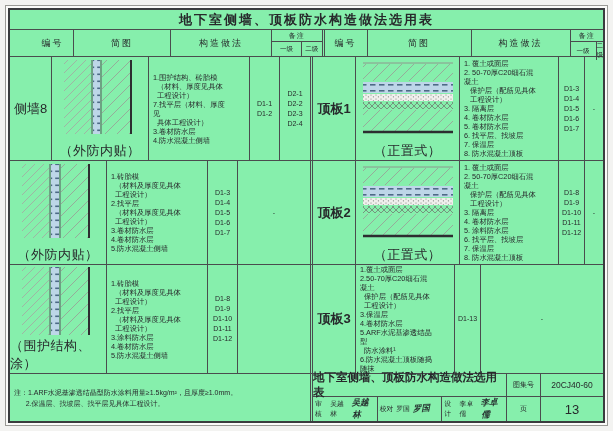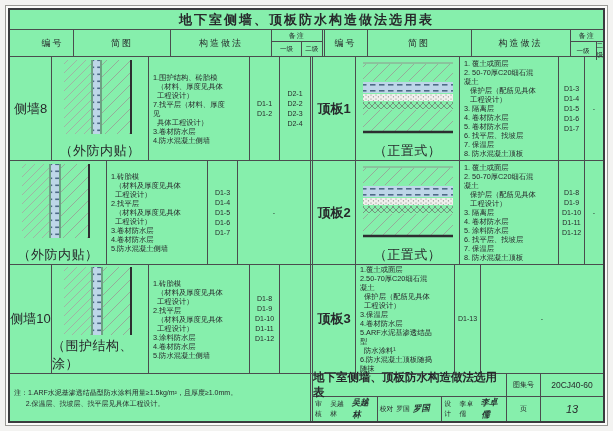--- a/index.html
+++ b/index.html
@@ -71,21 +71,21 @@
   .tb-top { height: 23px; display: flex; border-bottom: 1px solid #4a4c4e; }
   .tb-title { flex: 1; display: flex; align-items: center; justify-content: center; font-size: 11.5px; font-weight: bold; border-right: 1px solid #4a4c4e; }
   .tb-label { width: 34px; font-size: 7px; display: flex; align-items: center; justify-content: center; border-right: 1px solid #4a4c4e; }
   .tb-value { width: 62px; font-size: 8.5px; display: flex; align-items: center; justify-content: center; }
   .tb-bot { flex: 1; display: flex; }
   .person-group { flex: 1; display: flex; align-items: center; border-right: 1px solid #4a4c4e; padding: 0 2px; gap: 3px; }
   .p-label { font-size: 6.8px; }
   .p-name { font-size: 6.8px; }
   .sig { font-size: 8.5px; font-weight: bold; font-style: italic; transform: rotate(-3deg); color: #1d1f24; opacity: 0.9; }
   .tb-page-label { width: 34px; font-size: 7px; display: flex; align-items: center; justify-content: center; border-right: 1px solid #4a4c4e; }
-  .tb-page-no { width: 62px; font-size: 11px; display: flex; align-items: center; justify-content: center; font-style: italic; }
+  .tb-page-no { width: 62px; font-size: 13px; display: flex; align-items: center; justify-content: center; }
   svg.sk { display: block; }
 </style>
 </head>
 <body>
 
 <svg width="0" height="0" style="position:absolute" aria-hidden="true">
   <defs>
     <pattern id="hatch" width="9" height="9" patternUnits="userSpaceOnUse">
       <path d="M0,9 L9,0" stroke="#a6a6a2" stroke-width="0.8"></path>
     </pattern>
@@ -264,21 +264,20 @@
 D1-9
 D1-10
 D1-11
 D1-12</div>
         <div class="cell lv c-l2-r">-</div>
       </div>
     </div>
 
     <div class="row data-row">
       <div class="half half-l">
-        <div class="cell num c-num-l">侧墙10</div>
         <div class="cell sketch c-sk-l">
           <svg class="sk" width="78" height="82">
             <rect x="3" y="2" width="27" height="74" fill="url(#hatch)"></rect>
             <line x1="31" y1="2" x2="31" y2="76" stroke="#55575a" stroke-width="1"></line>
             <rect x="32" y="2" width="8" height="74" fill="#bdd6e8"></rect>
             <rect x="32" y="2" width="8" height="74" fill="url(#vdash)"></rect>
             <line x1="41" y1="2" x2="41" y2="76" stroke="#55575a" stroke-width="1"></line>
             <rect x="42" y="2" width="27" height="74" fill="url(#hatch2)"></rect>
             <line x1="70" y1="2" x2="70" y2="76" stroke="#2c2e30" stroke-width="2"></line>
           </svg>

